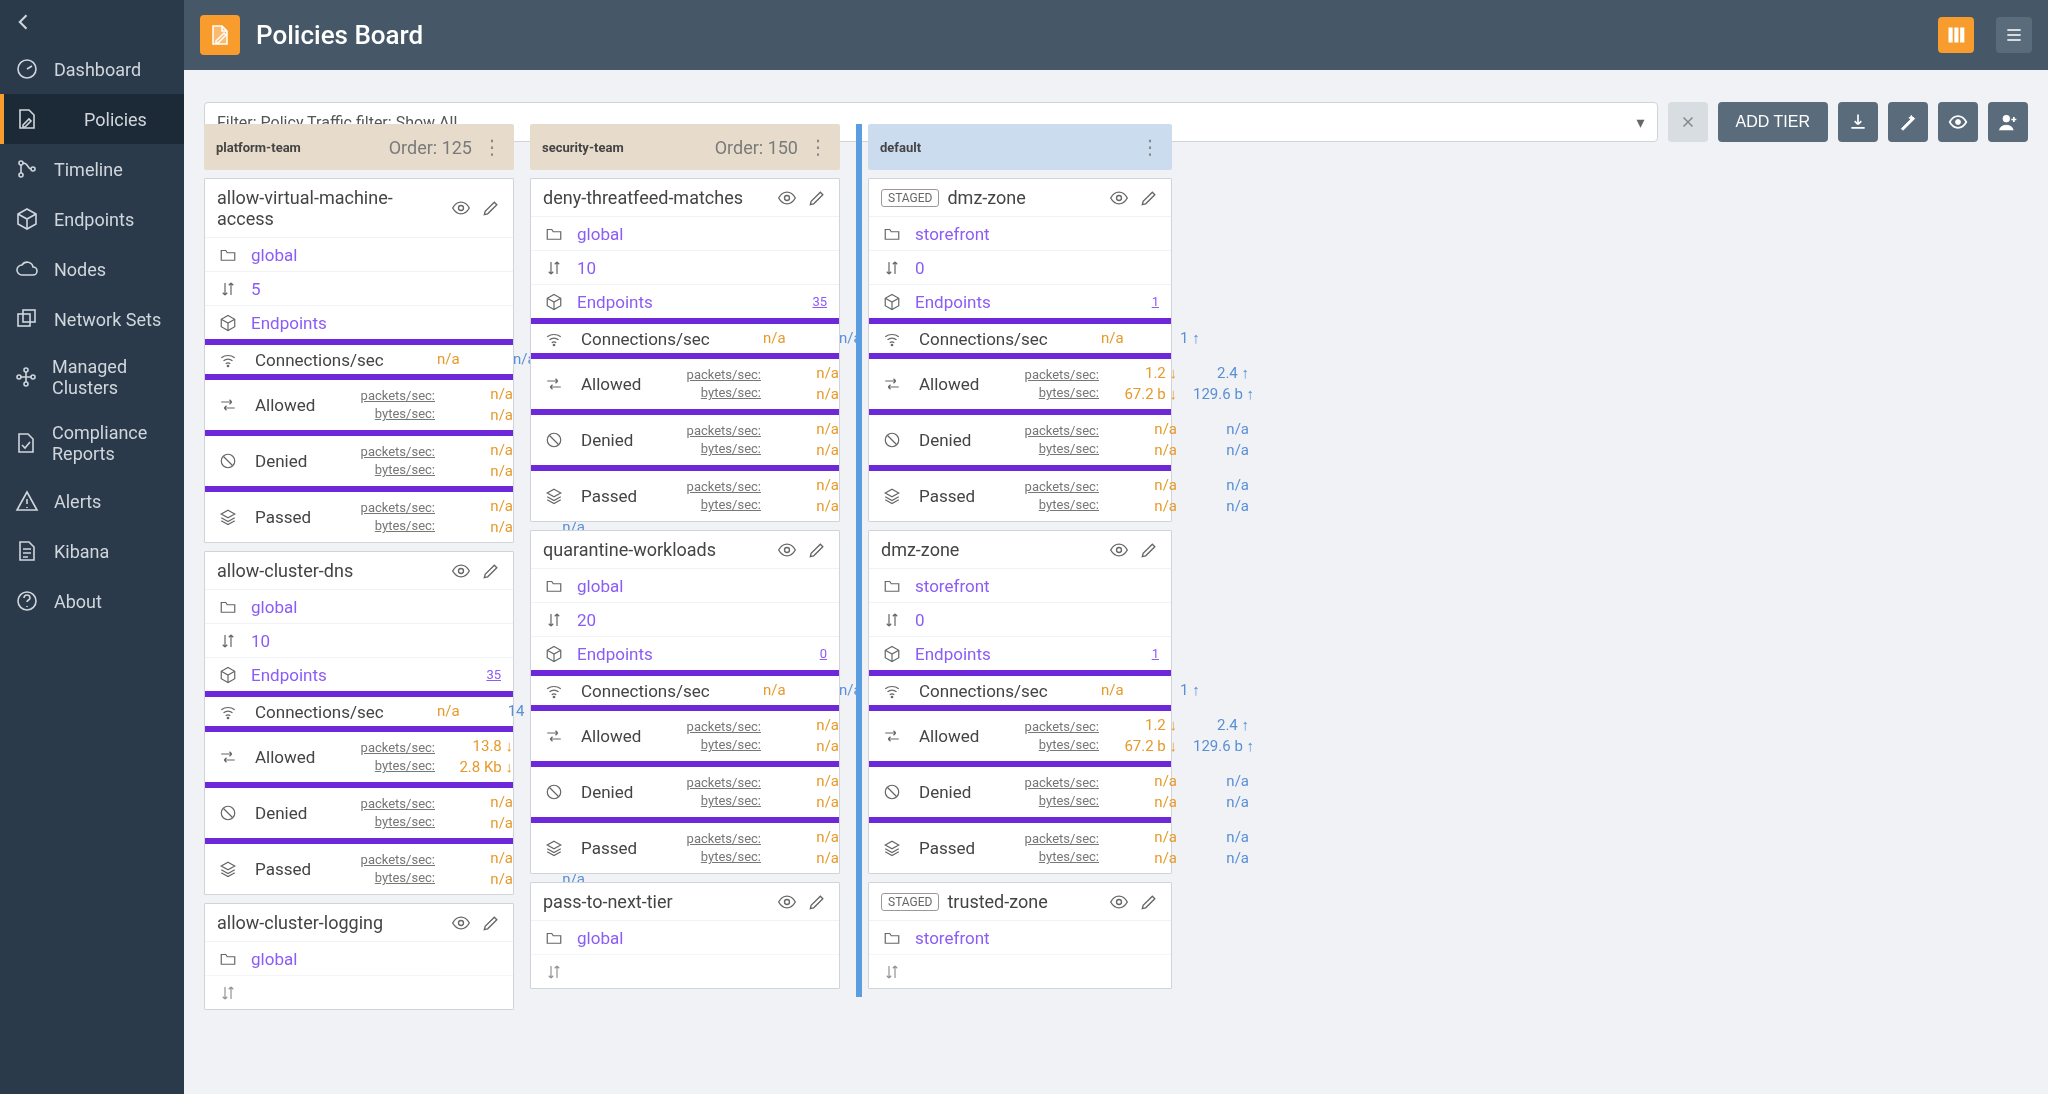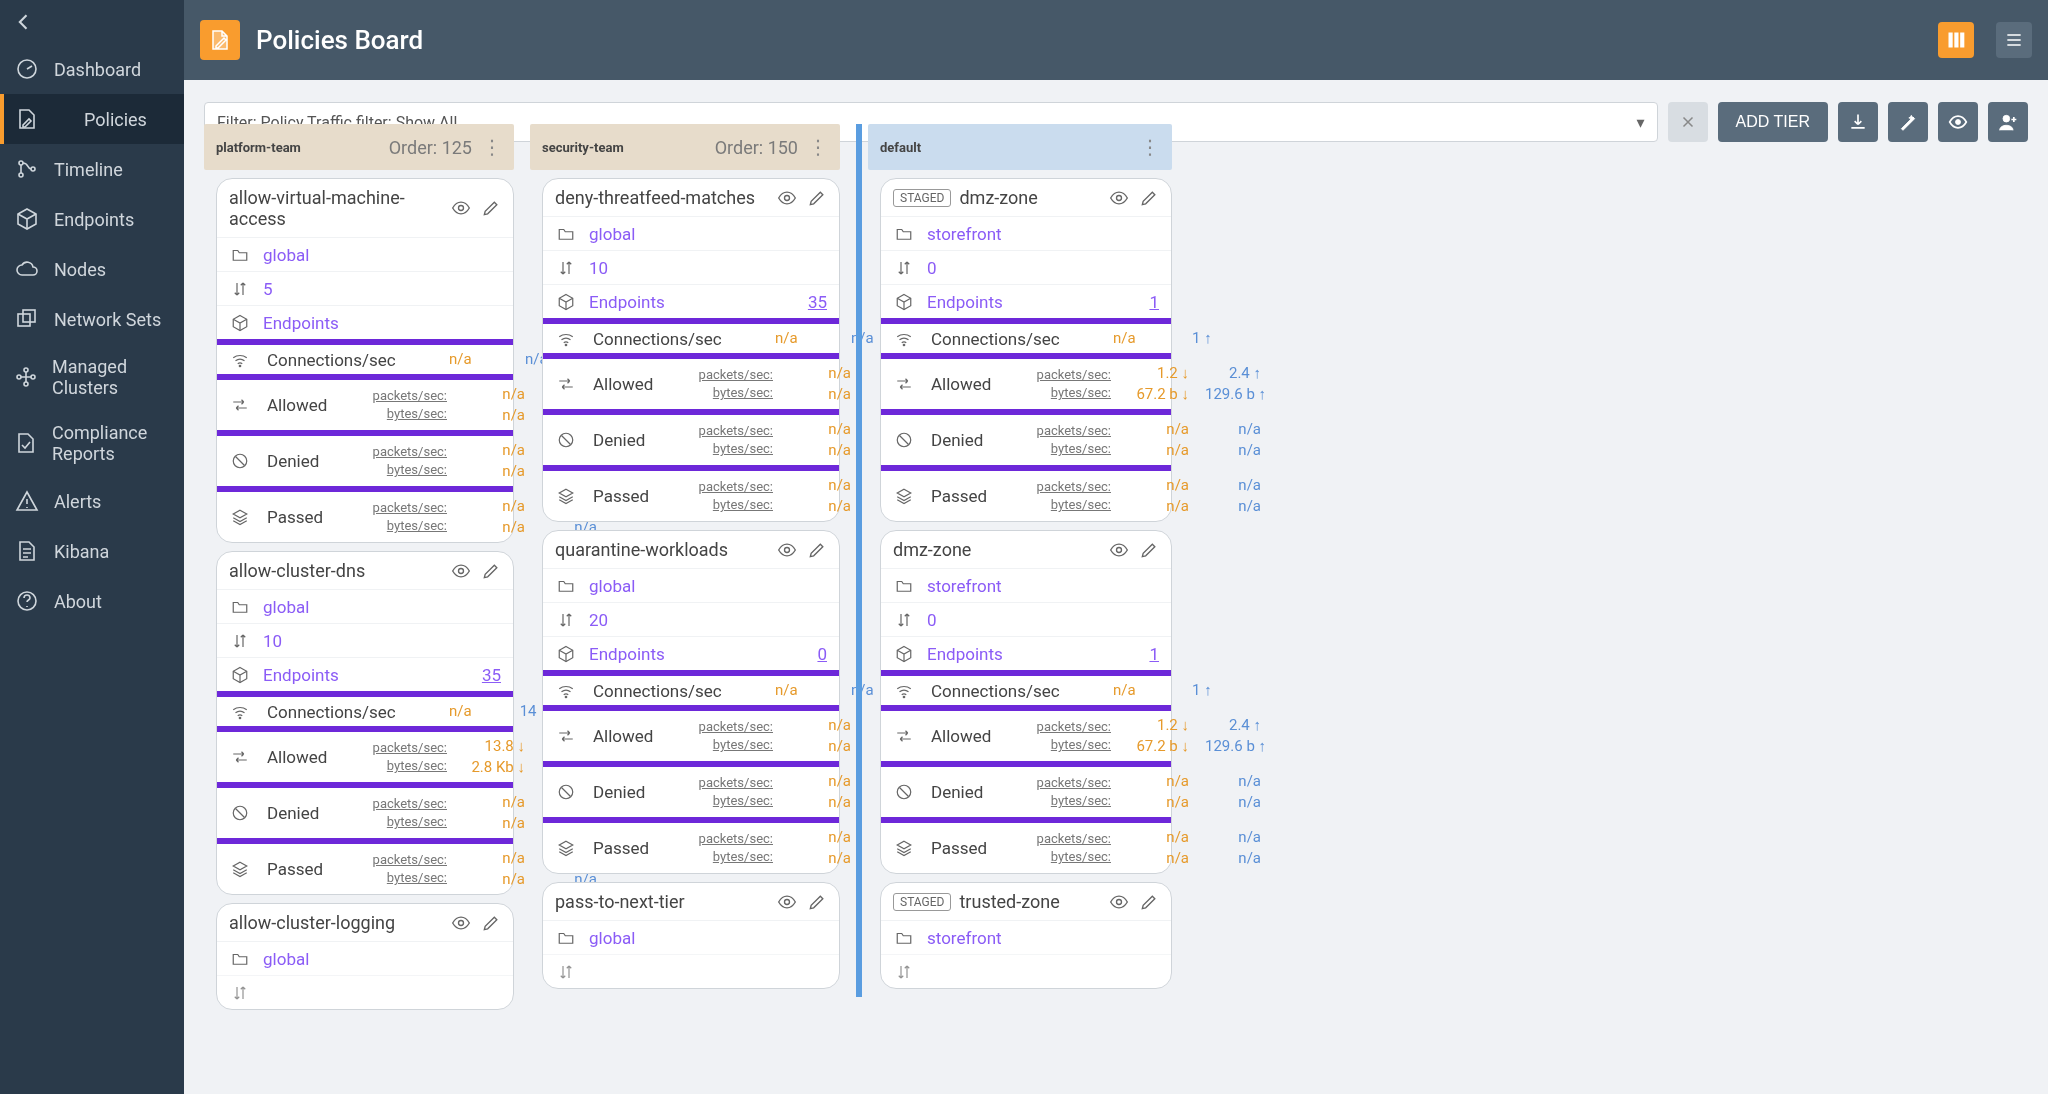--- a/index.html
+++ b/index.html
@@ -8,21 +8,21 @@
 
 .sidebar { position: fixed; left: 0; top: 0; width: 184px; height: 100%; background: #2a3a4a; color: #d0d6dc; }
 .sidebar .back { height: 44px; display:flex; align-items:center; padding-left: 14px; color: #cfd6dc; }
 .sidebar .back svg { width: 20px; height: 20px; }
 .nav-item { display: flex; align-items: center; gap: 14px; padding: 12px 14px; font-size: 18px; cursor: pointer; }
 .nav-item.active { background: #1c2a38; border-left: 4px solid #f99c2e; padding-left: 10px; gap: 44px; }
 .nav-icon { width: 26px; height: 26px; display:flex; align-items:center; justify-content:center; }
 .nav-icon svg { width: 24px; height: 24px; stroke: #cfd6dc; fill: none; stroke-width: 1.6; }
 
 
-.topbar { position: fixed; left: 184px; right: 0; top: 0; height: 80px; background: #465868; color: #fff; display:flex; align-items:center; padding: 0 16px; gap: 16px; }
+.topbar { position: fixed; left: 184px; right: 0; top: 0; height: 70px; background: #465868; color: #fff; display:flex; align-items:center; padding: 0 16px; gap: 16px; }
 .page-icon { width: 40px; height: 40px; background:#f99c2e; border-radius: 4px; display:flex; align-items:center; justify-content:center; }
 .page-icon svg { width: 24px; height: 24px; fill:#fff; }
 .page-title { font-size: 26px; font-weight: 500; }
 .topbar-spacer { flex: 1; }
 .topbar-btn { width: 36px; height: 36px; border-radius: 4px; background:#5a6c7c; display:flex; align-items:center; justify-content:center; cursor:pointer; margin-left: 6px; }
 .topbar-btn.orange { background:#f99c2e; }
 .topbar-btn svg { width: 20px; height: 20px; fill:#fff; }
 
 
 .filterbar { position: fixed; left: 184px; right: 0; top: 62px; height: 50px; display:flex; gap: 10px; padding: 6px 20px; align-items:center; background:#f0f2f5;margin-top:35px; }
@@ -37,33 +37,33 @@
 
 .board { position:absolute; left:184px; top:112px; right:0; bottom:0; overflow:auto; padding: 12px 20px 40px; display:flex; gap:16px; align-items:flex-start; }
 .tier { width: 310px; flex: 0 0 310px; }
 .tier.default .tier-head { background:#cadcee; }
 .tier.default { border-left: 6px solid #5a9de0; padding-left: 6px; width:316px; flex:0 0 316px; }
 .tier-head { height: 46px; background:#e7dccb; border-radius: 2px; display:flex; align-items:center; padding: 0 12px; margin-bottom: 8px; }
 .tier-name { font-size: 13px; font-weight: 700; color:#444; }
 .tier-order { margin-left:auto; font-size: 18px; color:#7a7a7a; }
 .tier-menu { margin-left: 10px; color:#888; font-size:20px; cursor:pointer; }
 
-.card { background:#fff; border:1px solid #cfd4d9; border-radius:16px; margin-bottom:8px;margin-left:12px; }
+.card { background:#fff; border:1px solid #cfd4d9; border-radius:1px; margin-bottom:8px; }
 .card-head { display:flex; align-items:center; padding: 8px 12px; gap:8px; }
 .card-title { font-size:18px; color:#444; }
 .staged { font-size:12px; border:1px solid #999; border-radius:3px; padding: 1px 6px; color:#666; }
 .card-head-actions { margin-left:auto; display:flex; gap:10px; }
 .mini-icon { width:20px; height:20px; color:#666; cursor:pointer; }
 .mini-icon svg { width:100%; height:100%; stroke:#666; fill:none; stroke-width:1.6; }
 
 .row { display:flex; align-items:center; padding: 6px 12px; min-height:34px; font-size:17px; color:#8b5cf6; border-top:1px solid #f0f2f4;}
 .row .ricon { width:22px; margin-right:12px; display:flex; align-items:center; justify-content:center;}
 .row .ricon svg { width:18px; height:18px; stroke:#666; fill:none; stroke-width:1.6;}
 .row .rlabel { }
-.row .rval { margin-left:auto; font-size:17px; }
+.row .rval { margin-left:auto; font-size:13px; }
 .underline { text-decoration: underline; }
 
 .statrow { display:grid; grid-template-columns: 22px 80px 90px 56px 56px; align-items:center; padding: 4px 12px; border-top:6px solid #6d28d9; column-gap:16px;}
 .statrow.conn { grid-template-columns: 22px 1fr 60px 60px; }
 .statrow .ricon { display:flex; align-items:center; justify-content:center; }
 .statrow .ricon svg { width:18px; height:18px; stroke:#666; fill:none; stroke-width:1.6; }
 .statrow .slabel { font-size:17px; color:#444; }
 .statrow .ssub { font-size:13px; color:#777; text-align:right; line-height:1.4; padding-right:6px;text-decoration:underline;}
 .statrow .v1 { font-size:15px; color:#e69a2b; text-align:right; line-height:1.4; white-space:nowrap;}
 .statrow .v2 { font-size:15px; color:#5a8fd6; text-align:right; line-height:1.4; white-space:nowrap;}

